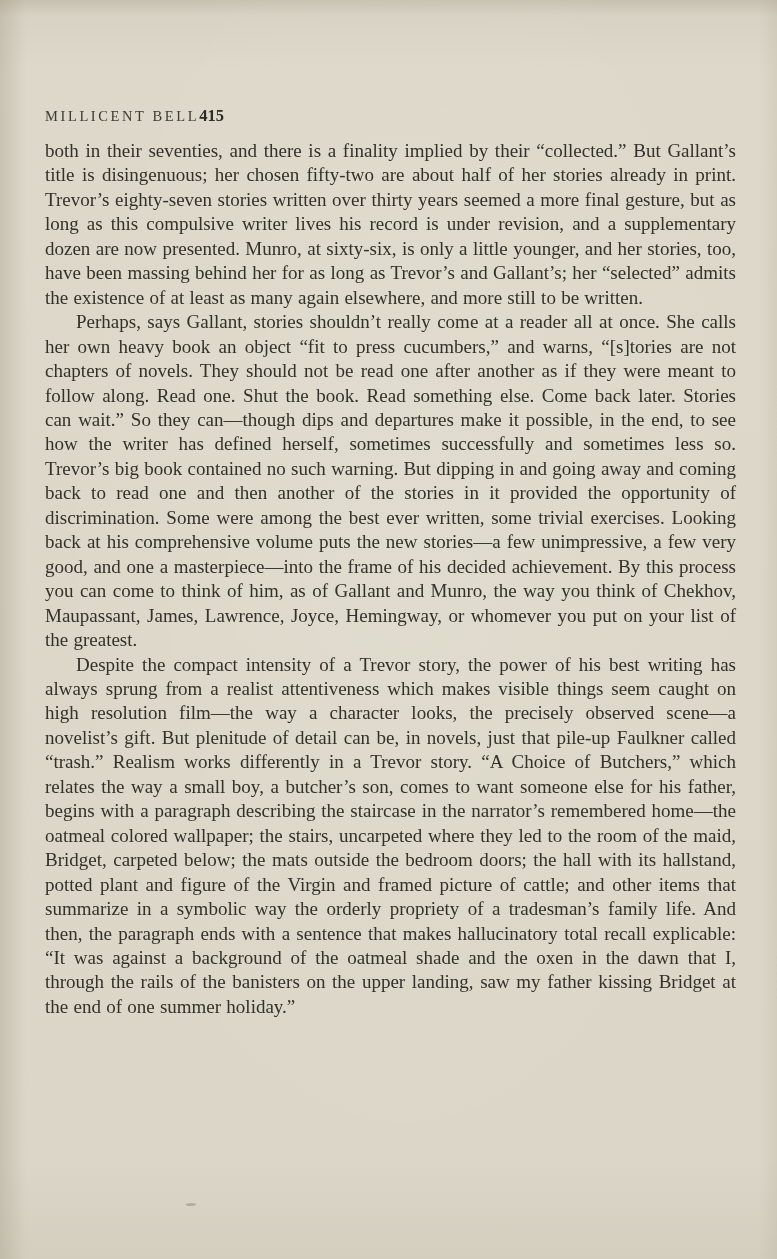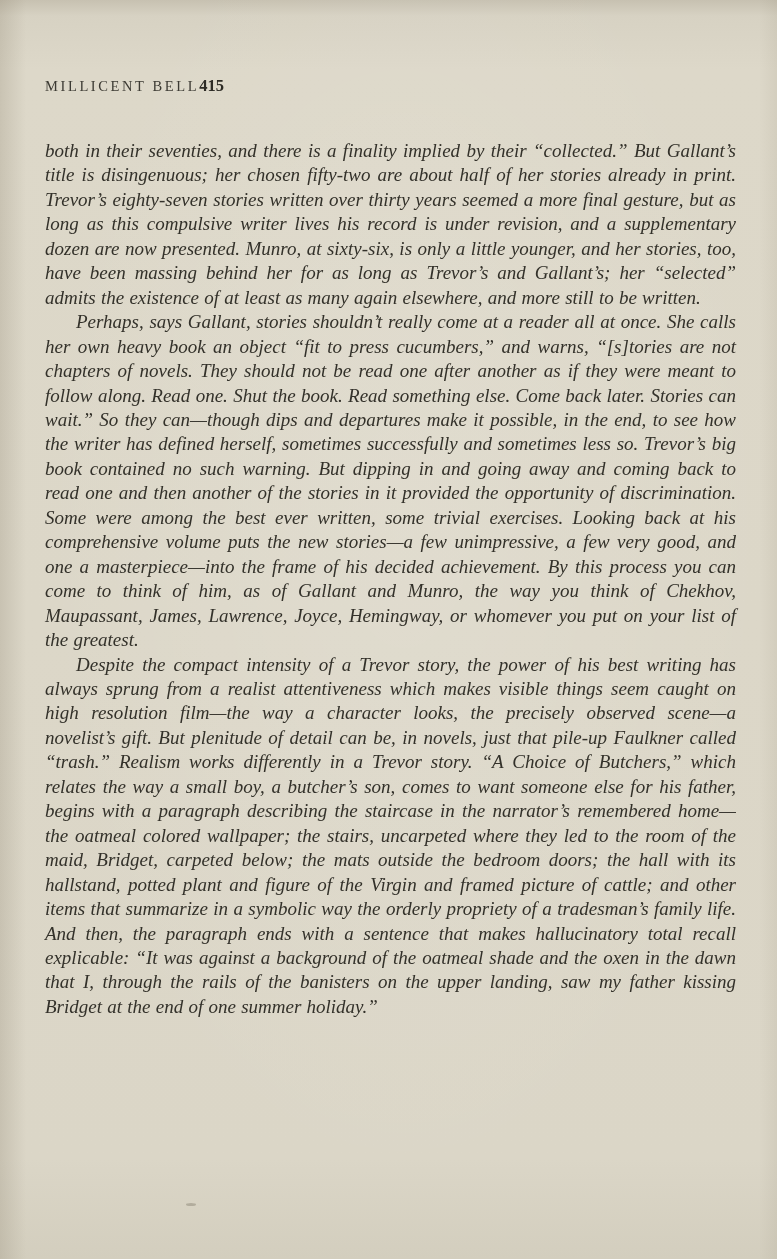--- a/index.html
+++ b/index.html
@@ -34,32 +34,32 @@
   }
   .author {
     font-size: 14.5px;
     letter-spacing: 2.6px;
     color: #3c3a33;
   }
   .page-num {
     font-size: 16.5px;
     font-weight: bold;
     color: #2d2b25;
+    margin-top: 30px;
   }
   .body-text {
     position: absolute;
     top: 139px;
     left: 45px;
     width: 691px;
     color: #33312a;
     font-size: 19px;
     line-height: 24.45px;
     text-align: justify;
     word-spacing: 0.5px;
-    font-style: italic;
   }
   .para {
     margin: 0;
   }
   .para.indent {
     text-indent: 31px;
   }
   .scan-smudge {
     position: absolute;
     left: 186px;

